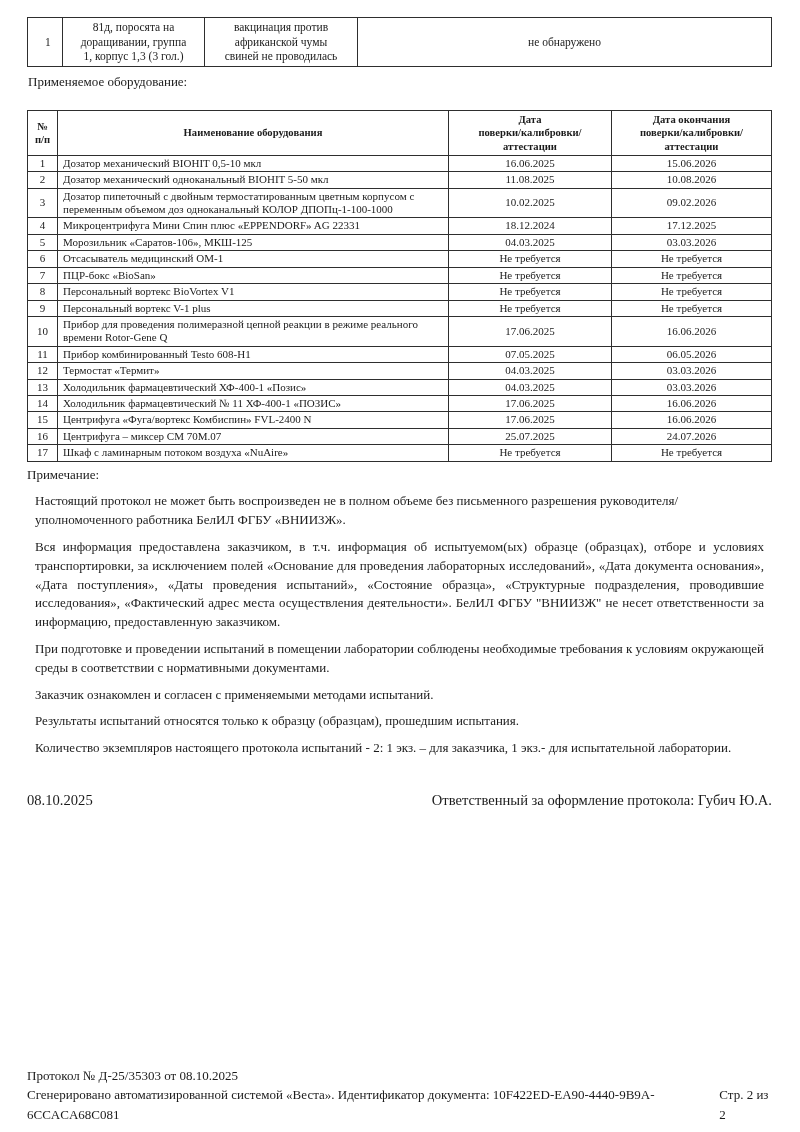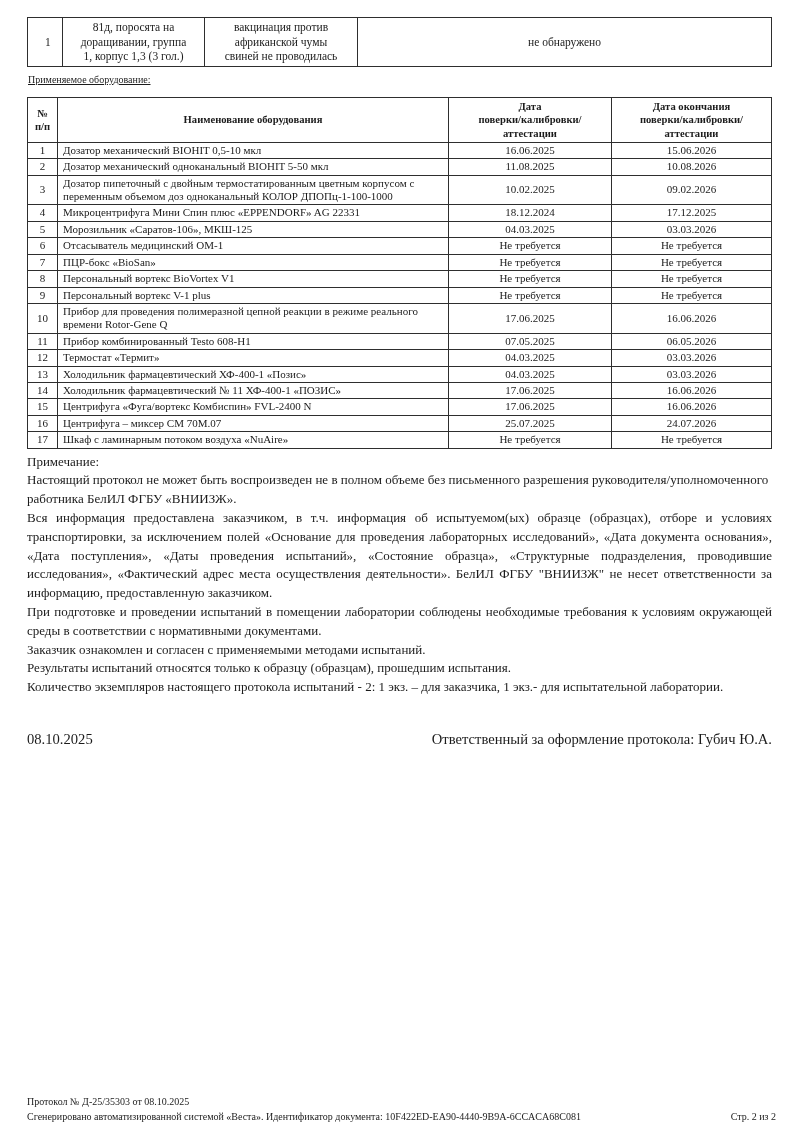--- a/index.html
+++ b/index.html
@@ -14,47 +14,47 @@
   .page { padding: 17px 28px 0 27px; }
 
   table { border-collapse: collapse; width: 100%; table-layout: fixed; }
   td, th { border: 1px solid #2e2e2e; vertical-align: middle; }
 
   
   .samples-table { font-size: 11.5px; line-height: 1.28; margin-bottom: 7px; }
   .samples-table td { padding: 2px 17px; text-align: center; margin-top: 16px; }
 
   
-  .eq-heading { font-size: 10px; margin: 0 0 12px 1px; text-decoration: underline; }
+  .eq-heading { font-size: 13px; margin: 0 0 20px 1px; }
   .eq-table { font-size: 11px; line-height: 1.22; }
   .eq-table th {
     font-weight: bold; text-align: center;
     padding: 2px 3px; font-size: 10.6px; line-height: 1.25;
     white-space: pre-line;
   }
   .eq-table td { padding: 1px 5px; }
   .c { text-align: center; }
   .l { text-align: left; }
 
   
   .notes { font-size: 13px; line-height: 18.8px; margin-top: 4px; }
   .notes .heading { margin: 0; }
-  .notes p { margin: 0; }
+  .notes p { margin: 8px; }
   .just { text-align: justify; }
 
   .sign-row {
     display: flex; justify-content: space-between;
     font-size: 14.6px; margin-top: 34px;
   }
   .end-line { font-size: 15.2px; margin-top: 3px; }
 
   
   .page-footer {
     position: absolute; left: 27px; right: 24px; bottom: 8px;
-    font-size: 10px; line-height: 1.5;
+    font-size: 13px; line-height: 1.5;
   }
   .footer-row { display: flex; justify-content: space-between; }
 </style>
 </head>
 <body>
 
 <div class="page">
 
   <table class="samples-table">
     <colgroup>

